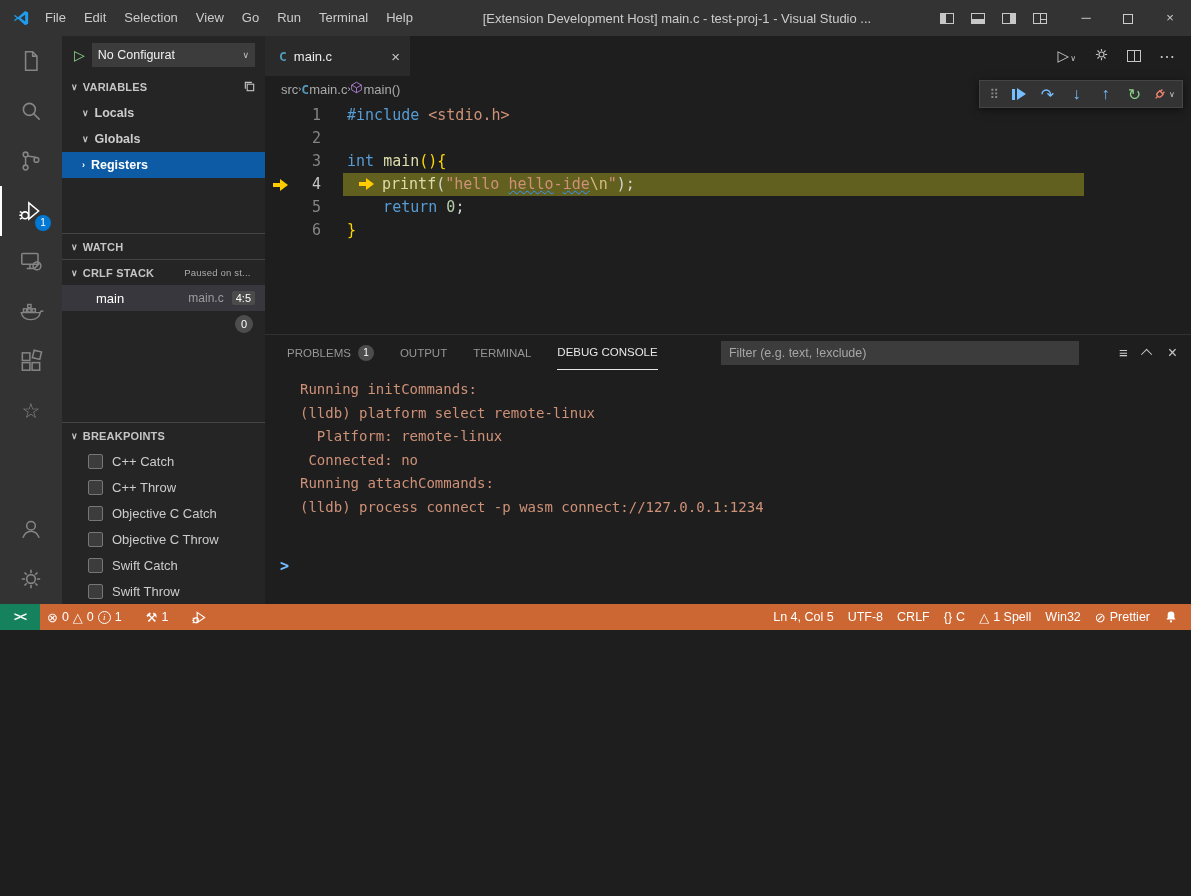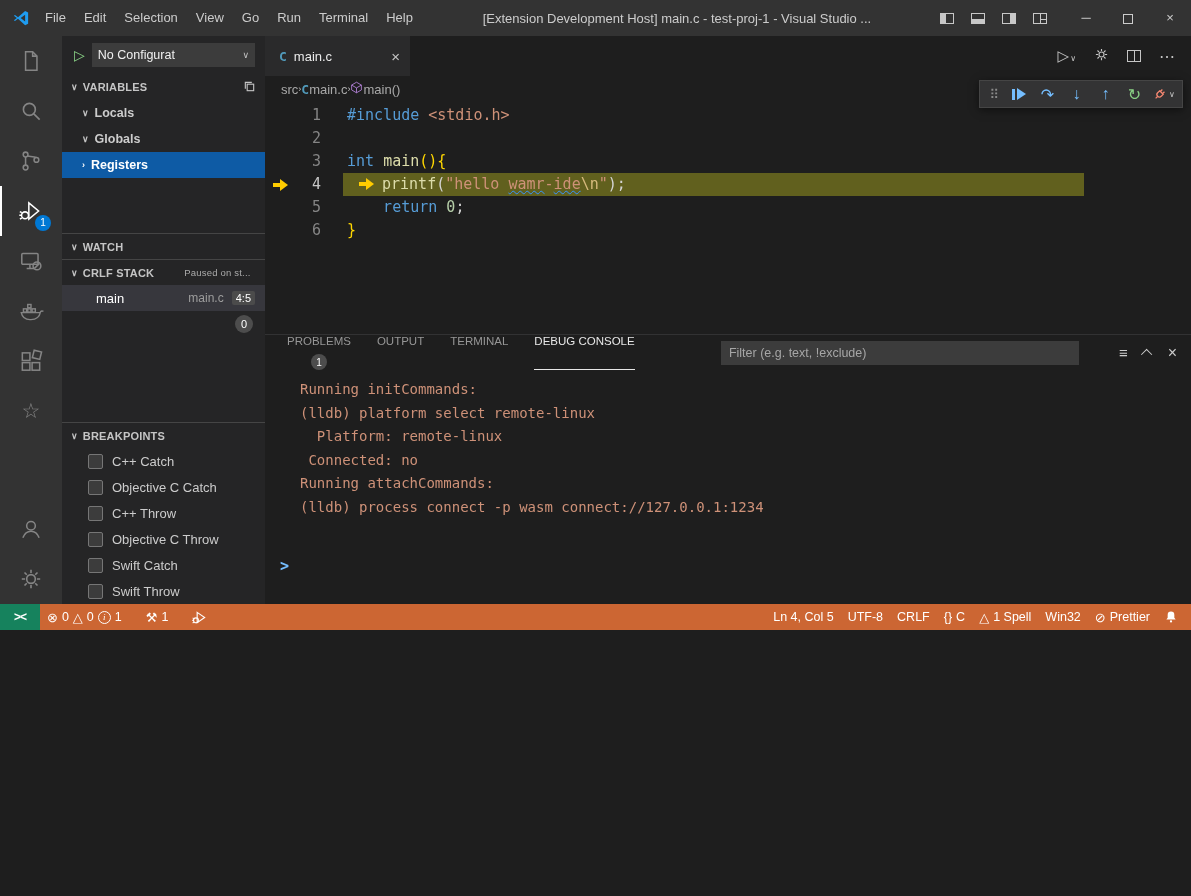--- a/index.html
+++ b/index.html
@@ -105,21 +105,21 @@
   .ip-arrow { position:relative; width:15px; height:12px; display:inline-block; }
   .ip-arrow::before { content:""; position:absolute; left:0; top:4px; width:7px; height:4px; background:#ffcc00; }
   .ip-arrow::after { content:""; position:absolute; right:0; top:0; border-left:8px solid #ffcc00;
                      border-top:6px solid transparent; border-bottom:6px solid transparent; }
   .inline-ip { margin:0 8px 0 12px; vertical-align:-1px; }
 
   
   .panel { height:270px; min-height:270px; display:flex; flex-direction:column; border-top:1px solid #323233; }
   .panel-header { height:35px; min-height:35px; display:flex; align-items:center; padding-left:22px; gap:26px;
                   font-size:11.5px; color:#969696; }
-  .ptab { display:flex; align-items:center; gap:7px; height:100%;flex-direction:column; }
+  .ptab { display:flex; align-items:center; gap:7px; height:100%; }
   .ptab.active { color:#e7e7e7; border-bottom:1px solid #e7e7e7; }
   .pbadge { background:#4d4d4d; color:#fff; border-radius:50%; width:16px; height:16px; font-size:10px;
             display:flex; align-items:center; justify-content:center; }
   .pfilter { margin-left:auto; width:358px; height:24px; background:#3c3c3c; border:none; color:#cccccc;
              font-size:12.5px; padding:0 8px; font-family:"Liberation Sans", sans-serif; }
   .pfilter::placeholder { color:#a6a6a6; }
   .picons { display:flex; align-items:center; gap:16px; padding:0 14px 0 14px; color:#cccccc; }
   .filter-glyph { font-size:15px; }
   .chev-up { width:8px; height:8px; border-left:1.6px solid #ccc; border-top:1.6px solid #ccc;
              transform:rotate(45deg) translateY(2px); display:inline-block; }
@@ -305,25 +305,25 @@
       <div class="sec-h sec-border">
         <span class="chev">∨</span>
         <span>BREAKPOINTS</span>
       </div>
       <div class="bp-row">
         <span class="checkbox"></span>
         <span>C++ Catch</span>
       </div>
       <div class="bp-row">
         <span class="checkbox"></span>
-        <span>Objective C Catch</span>
+        <span>C++ Throw</span>
       </div>
       <div class="bp-row">
         <span class="checkbox"></span>
-        <span>C++ Throw</span>
+        <span>Objective C Catch</span>
       </div>
       <div class="bp-row">
         <span class="checkbox"></span>
         <span>Objective C Throw</span>
       </div>
       <div class="bp-row">
         <span class="checkbox"></span>
         <span>Swift Catch</span>
       </div>
       <div class="bp-row">
@@ -406,21 +406,21 @@
           <span class="lcode"></span>
         </div>
         <div class="code-line">
           <span class="gl"></span>
           <span class="lnum">3</span>
           <span class="lcode"><span class="tk-blue">int </span><span class="tk-fn">main</span><span class="tk-gold">(){</span></span>
         </div>
         <div class="code-line current">
           <span class="gl"><span class="ip-arrow"></span></span>
           <span class="lnum">4</span>
-          <span class="lcode"><span class="ip-arrow inline-ip"></span><span class="tk-fn">printf</span><span>(</span><span class="tk-str">"hello </span><span class="tk-str wavy">wamr</span><span class="tk-str">-</span><span class="tk-str wavy">ide</span><span class="tk-esc">\n</span><span class="tk-str">"</span><span>);</span></span>
+          <span class="lcode"><span class="ip-arrow inline-ip"></span><span class="tk-fn">printf</span><span>(</span><span class="tk-str">"hello </span><span class="tk-str wavy">hello</span><span class="tk-str">-</span><span class="tk-str wavy">ide</span><span class="tk-esc">\n</span><span class="tk-str">"</span><span>);</span></span>
         </div>
         <div class="code-line">
           <span class="gl"></span>
           <span class="lnum">5</span>
           <span class="lcode"><span class="tk-blue">    return </span><span class="tk-num">0</span><span>;</span></span>
         </div>
         <div class="code-line">
           <span class="gl"></span>
           <span class="lnum">6</span>
           <span class="lcode"><span class="tk-gold">}</span></span>

